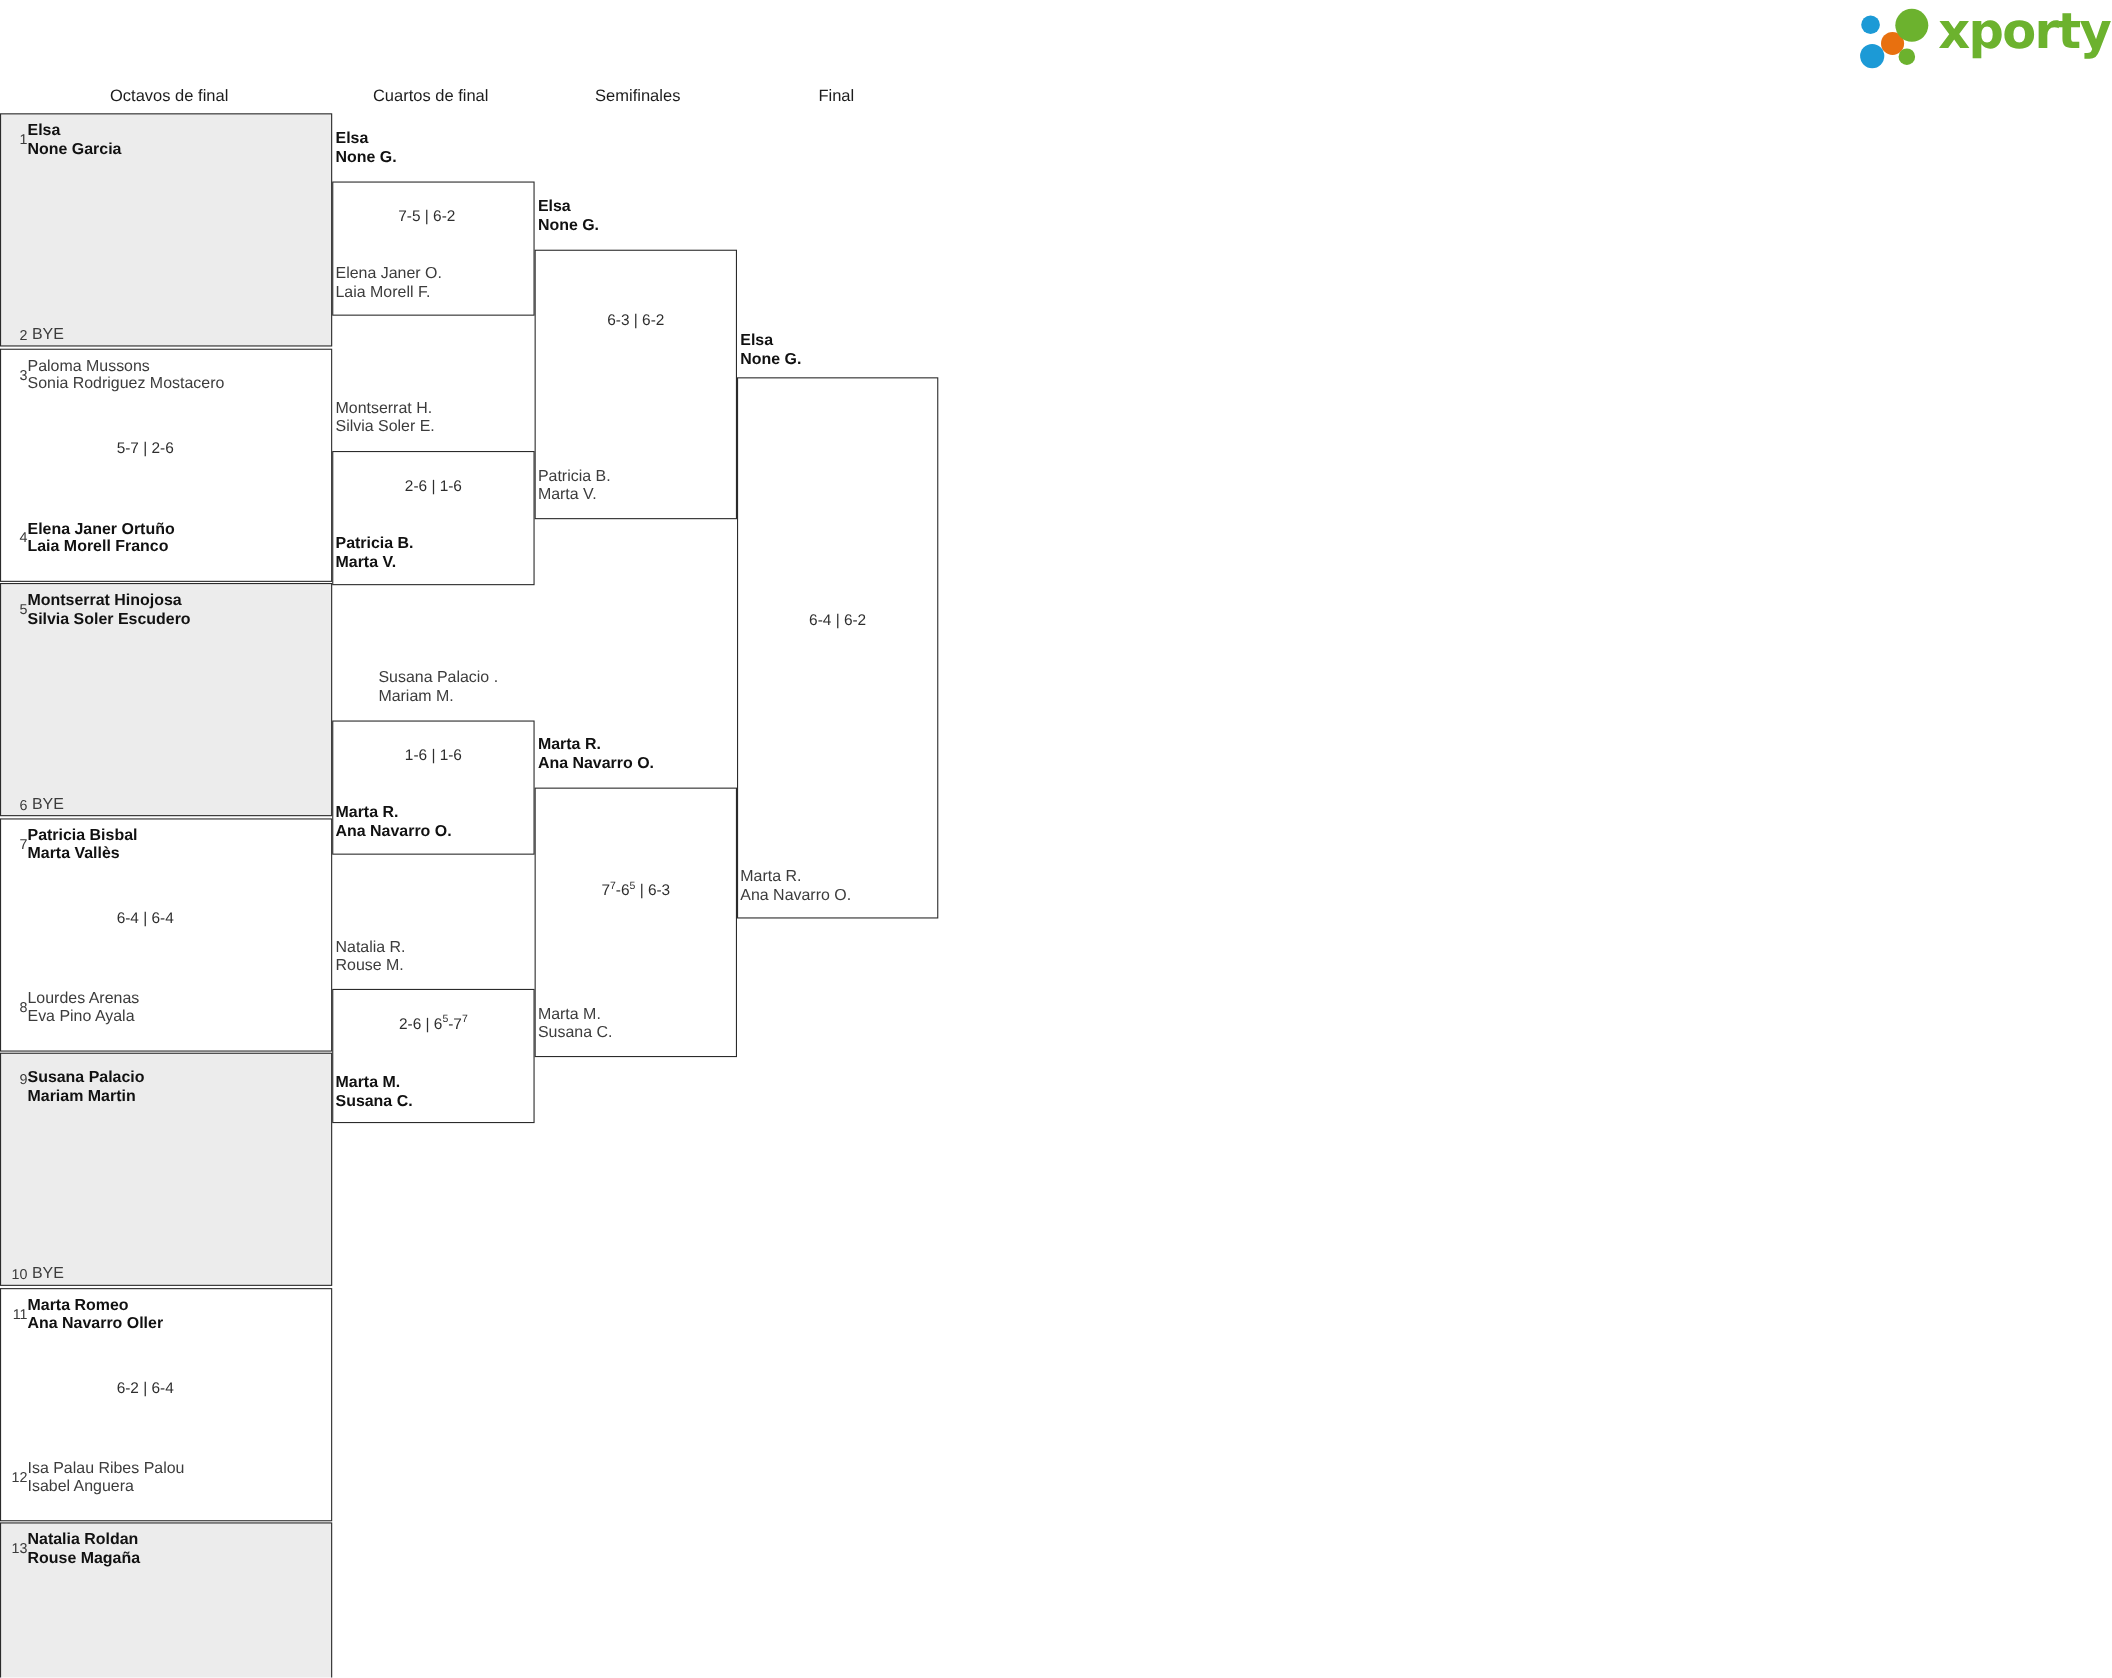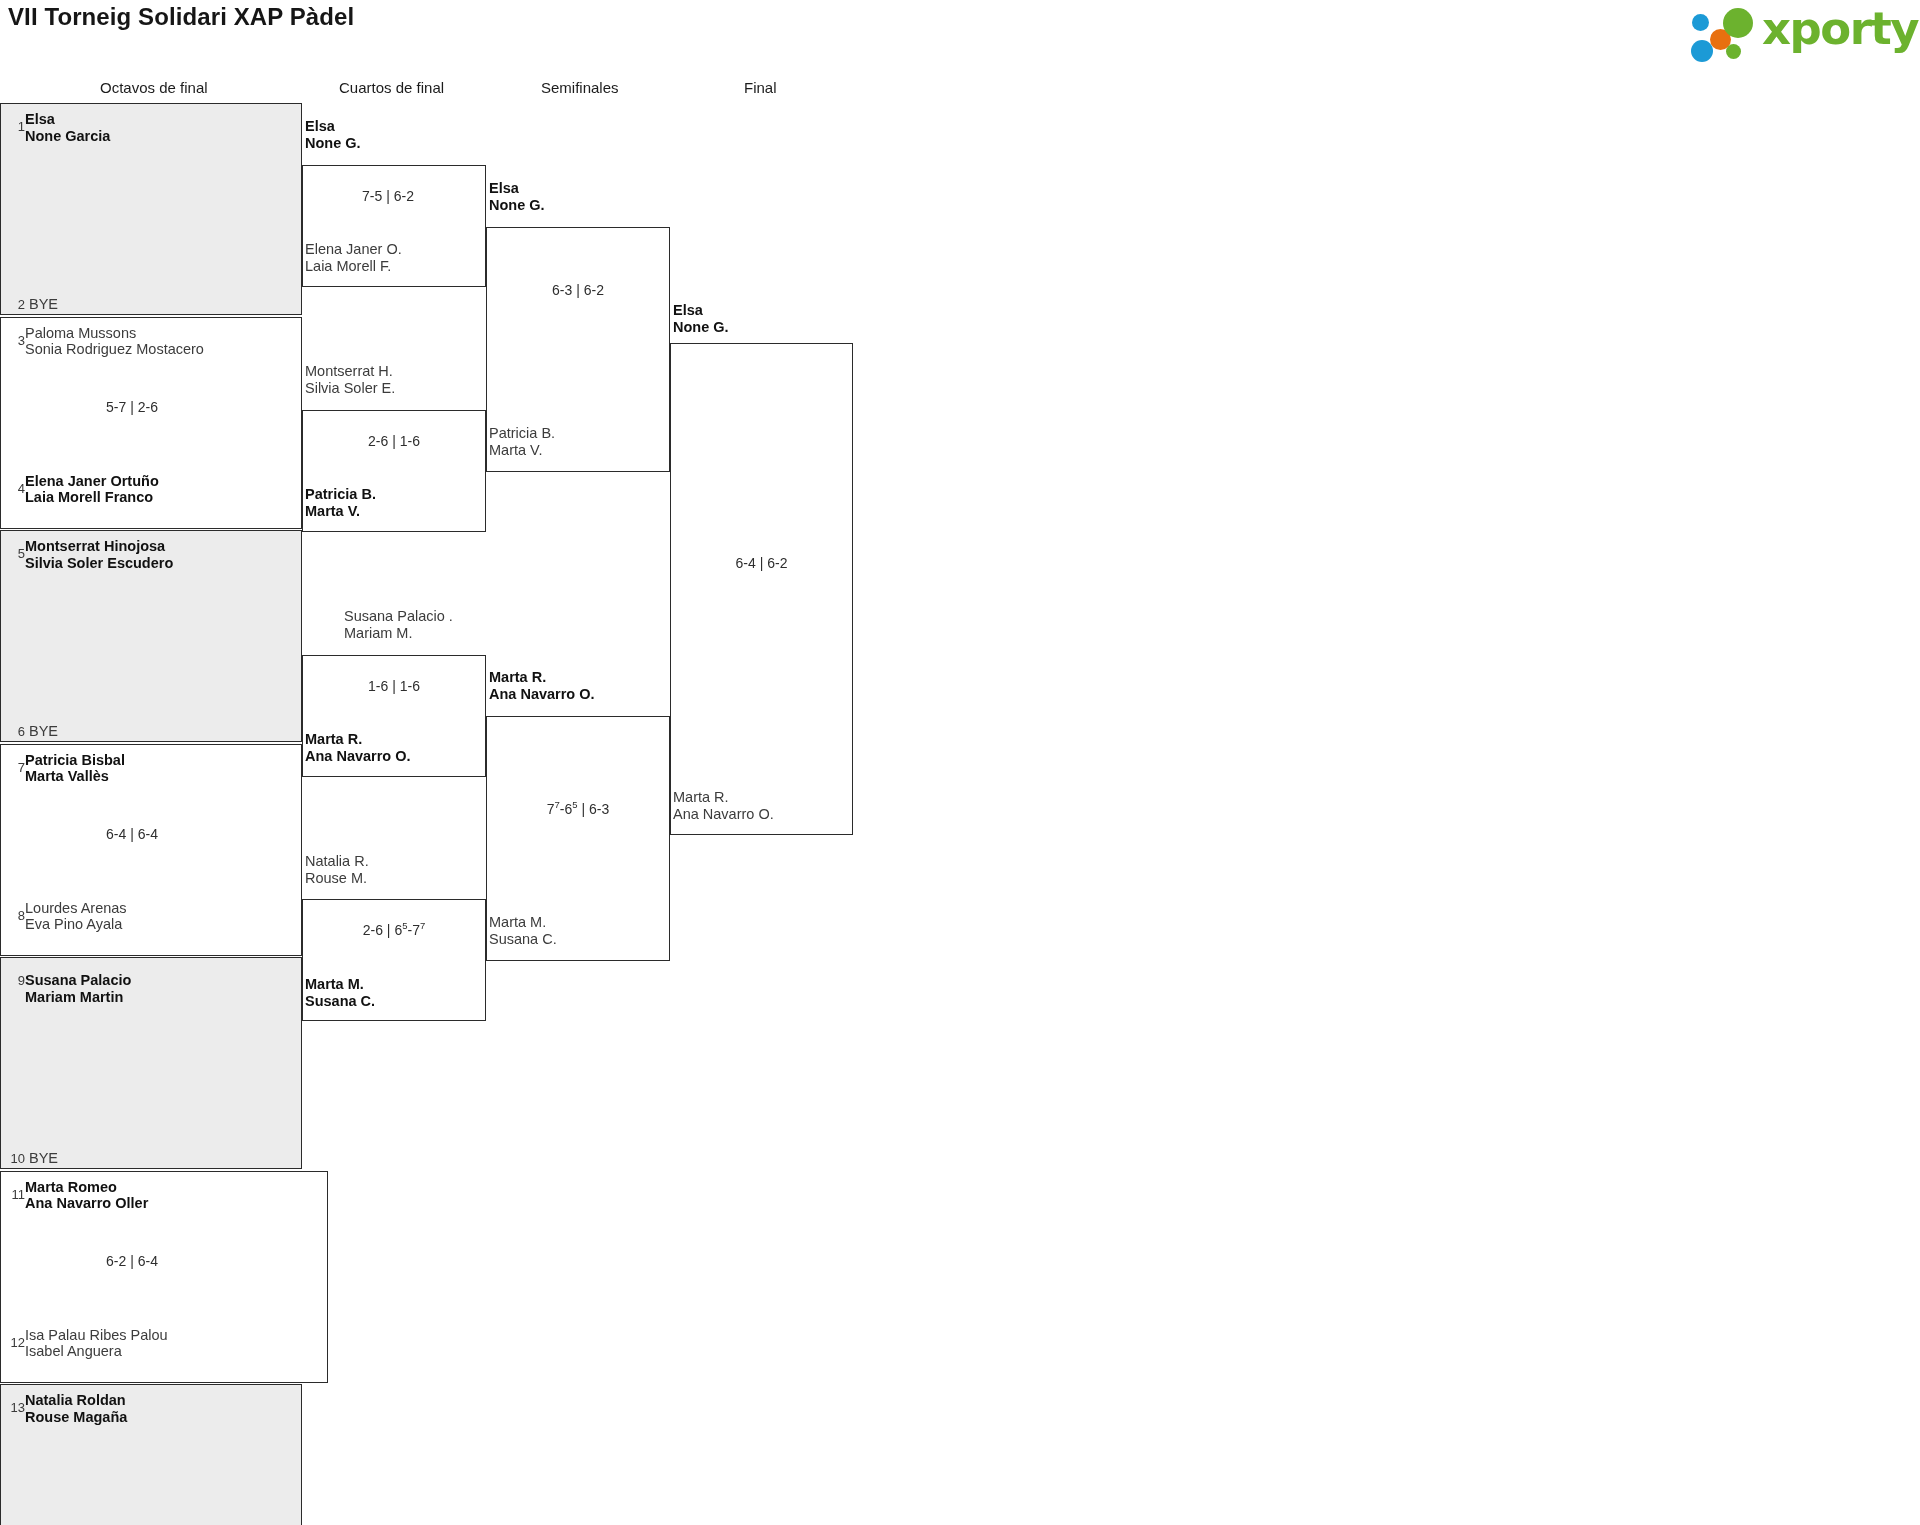--- a/index.html
+++ b/index.html
@@ -43,21 +43,20 @@
   .adv{position:absolute;font-size:14.5px;line-height:16.5px;white-space:nowrap;}
   .adv.win{font-weight:700;color:#111111;}
   .adv.lose{font-weight:400;color:#3c3c3c;}
   .adv .nm{display:block;}
 </style>
 </head>
 <body>
 
 <div id="header">
   <div id="title-block">
-    <div class="title-line">VII Torneig Solidari XAP Pàdel</div>
   </div>
 
   <div id="logo">
     <div id="logo-dots">
       <span class="dot" style="left:2px;top:6px;width:17px;height:17px;background:#1c9ad6;"></span>
       <span class="dot" style="left:20px;top:21px;width:21px;height:21px;background:#e8700f;"></span>
       <span class="dot" style="left:33px;top:0px;width:30px;height:30px;background:#6cb22e;"></span>
       <span class="dot" style="left:36px;top:36px;width:15px;height:15px;background:#6cb22e;"></span>
       <span class="dot" style="left:1px;top:32px;width:22px;height:22px;background:#1c9ad6;"></span>
     </div>
@@ -117,21 +116,21 @@
     </div>
     <div class="r1-block shaded" style="left:0px;top:957px;width:302px;height:212px;">
       <div class="seed" style="left:6px;top:16px;width:18px;text-align:right;">9</div>
       <div class="names win" style="left:24px;top:14px;">
         <span class="nm">Susana Palacio</span>
         <span class="nm">Mariam Martin</span>
       </div>
       <div class="seed" style="left:6px;top:194px;width:18px;text-align:right;">10</div>
       <div class="bye" style="left:28px;top:192px;">BYE</div>
     </div>
-    <div class="r1-block plain" style="left:0px;top:1170.5px;width:328px;height:212px;">
+    <div class="r1-block plain" style="left:0px;top:1170.5px;width:302px;height:212px;">
       <div class="seed" style="left:6px;top:16px;width:18px;text-align:right;">11</div>
       <div class="names win" style="left:24px;top:7px;">
         <span class="nm">Marta Romeo</span>
         <span class="nm">Ana Navarro Oller</span>
       </div>
       <div class="score" style="left:0px;top:81px;width:262px;text-align:center;">6-2 | 6-4</div>
       <div class="seed" style="left:6px;top:164px;width:18px;text-align:right;">12</div>
       <div class="names lose" style="left:24px;top:155px;">
         <span class="nm">Isa Palau Ribes Palou</span>
         <span class="nm">Isabel Anguera</span>

